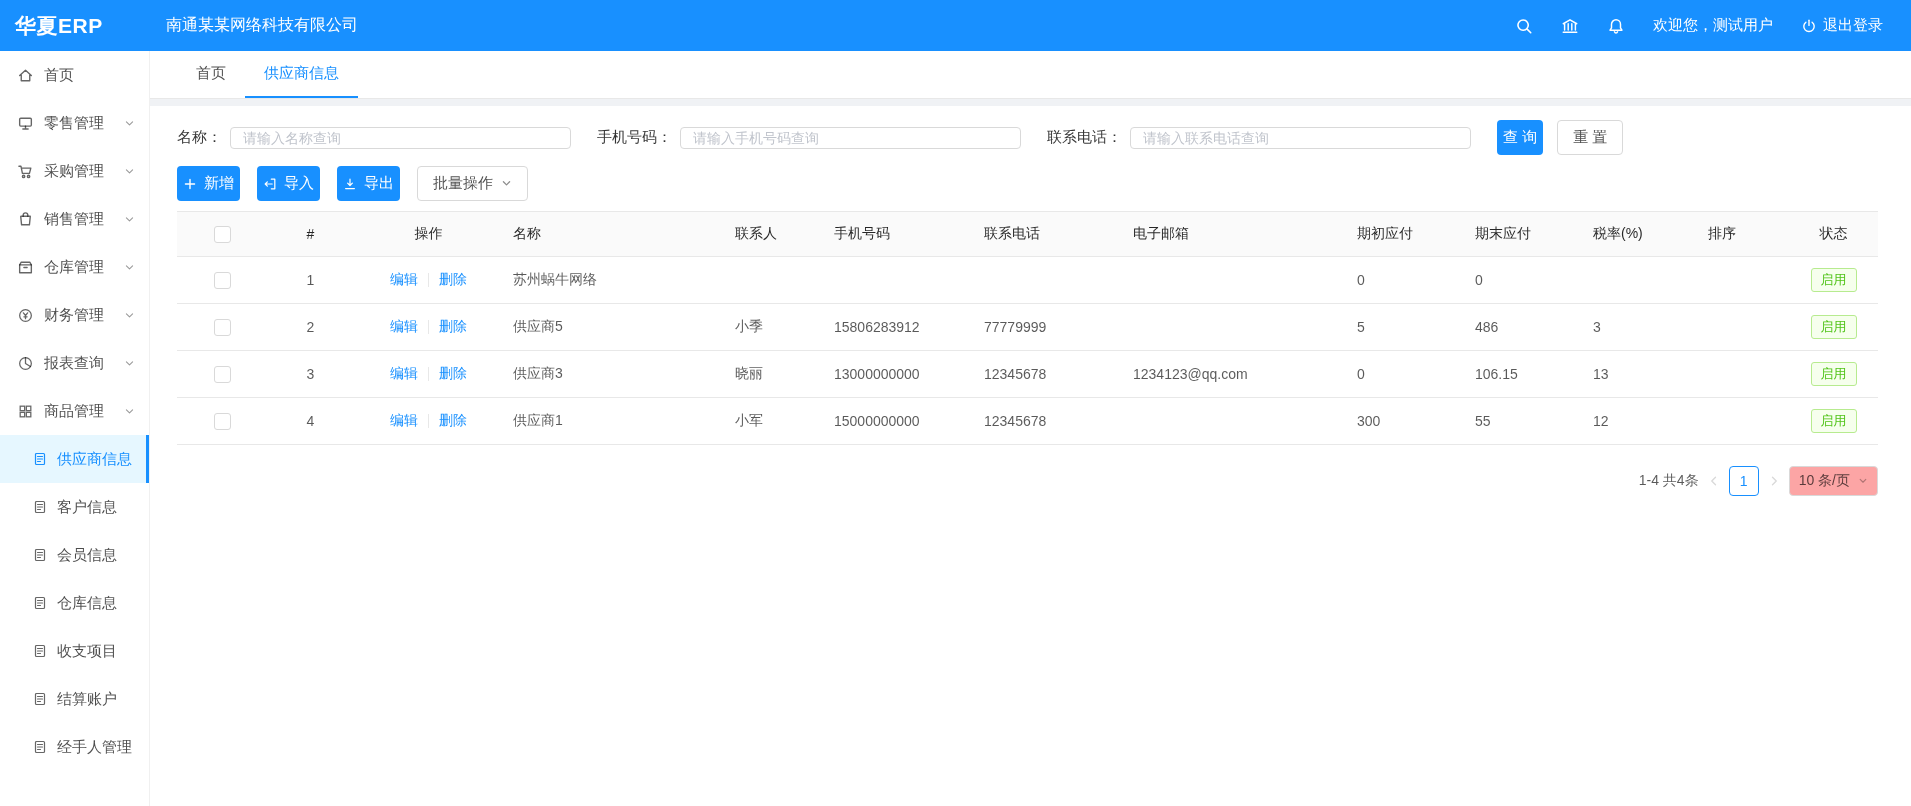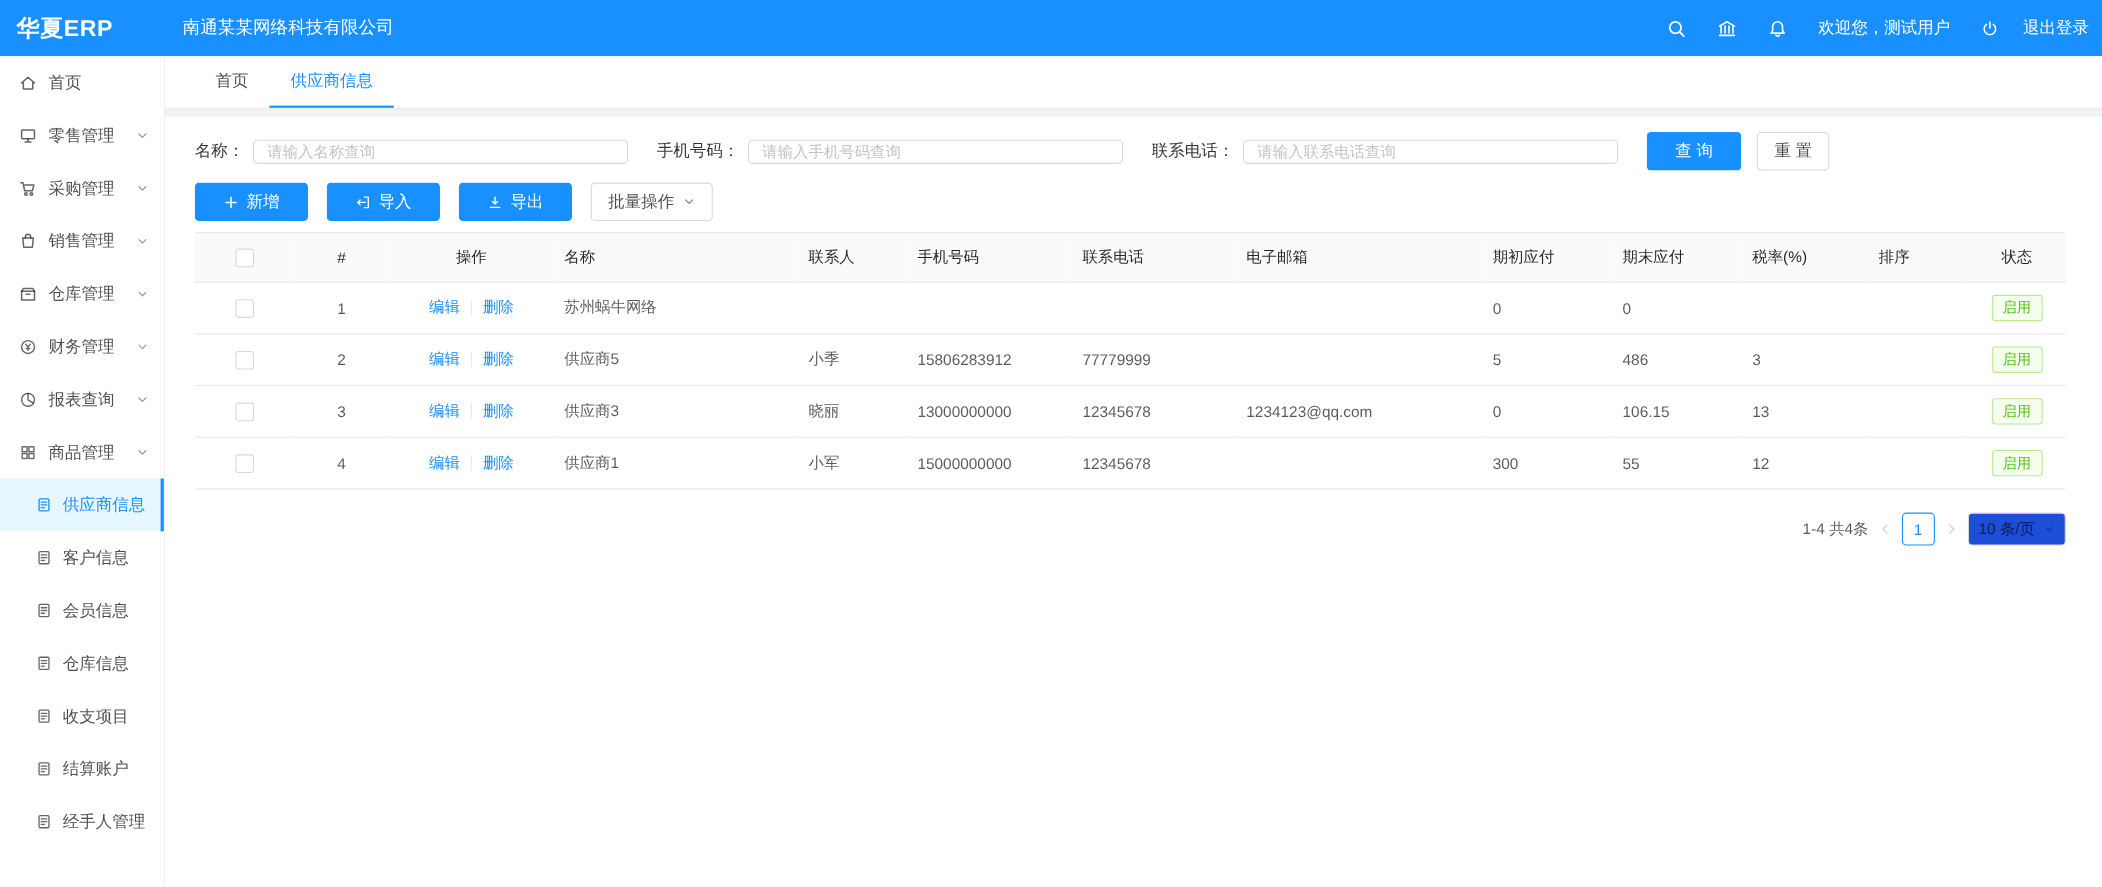--- a/index.html
+++ b/index.html
@@ -3,24 +3,24 @@
 <meta charset="utf-8">
 <style>
   * { margin:0; padding:0; box-sizing:border-box; }
   html,body { width:1911px; height:806px; overflow:hidden; }
   body { font-family:"Liberation Sans","DejaVu Sans",sans-serif; background:#fff; color:rgba(0,0,0,.75); }
 
   
   .topbar { height:51px; background:#1890ff; display:flex; align-items:center; color:#fff; }
   .logo { width:150px; font-size:21px; font-weight:bold; padding-left:15px; letter-spacing:.5px; flex-shrink:0; }
   .company { font-size:16px; margin-left:16px; }
-  .top-right { margin-left:auto; display:flex; align-items:center; gap:28px; padding-right:12px; font-size:15px; }
+  .top-right { margin-left:auto; display:flex; align-items:center; gap:28px; padding-right:28px; font-size:15px; }
   .top-icon { width:18px; height:18px; cursor:pointer; }
   .top-icon svg { width:18px; height:18px; display:block; }
-  .logout { display:flex; align-items:center; gap:22px; cursor:pointer; }
+  .logout { display:flex; align-items:center; gap:6px; cursor:pointer; }
   .logout svg { width:16px; height:16px; }
 
   
   .main { display:flex; height:755px; }
   .sidebar { width:150px; background:#fff; border-right:1px solid #f0f0f0; overflow:hidden; flex-shrink:0; }
   .content { flex:1; display:flex; flex-direction:column; background:#fff; min-width:0; }
 
   
   .menu-item { height:48px; display:flex; align-items:center; padding:0 14px 0 17px; font-size:15px; color:rgba(0,0,0,.70); cursor:pointer; }
   .mi-icon { width:17px; height:17px; margin-right:10px; color:rgba(0,0,0,.60); flex-shrink:0; }
@@ -42,21 +42,21 @@
 
   
   .content-body { flex:1; padding:14px 33px 0 27px; overflow:hidden; }
 
   .filters { display:flex; align-items:center; margin-bottom:11px; }
   .filter-label { font-size:15px; color:rgba(0,0,0,.80); margin-right:8px; white-space:nowrap; }
   .filter-input { width:341px; height:22px; border:1px solid #d9d9d9; border-radius:4px; padding:0 12px; font-size:14px; color:rgba(0,0,0,.75); outline:none; margin-right:26px; font-family:inherit; background:#fff; }
   .filter-input::placeholder { color:#c0c4cc; }
 
   .btn { height:35px; border-radius:4px; font-size:15px; display:inline-flex; align-items:center; justify-content:center; cursor:pointer; border:1px solid transparent; font-family:inherit; white-space:nowrap; }
-  .btn-primary { background:#1890ff; color:#fff; padding:0 25px; }
+  .btn-primary { background:#1890ff; color:#fff; padding:0 5px; }
   .btn-default { background:#fff; color:rgba(0,0,0,.70); border-color:#d9d9d9; padding:0 15px; }
   .btn .b-icon { width:14px; height:14px; margin-right:7px; }
   .btn .b-icon svg { width:100%; height:100%; display:block; }
   .btn .b-chev { width:11px; height:11px; margin-left:8px; color:rgba(0,0,0,.45); }
   .btn .b-chev svg { width:100%; height:100%; display:block; }
   .reset-btn { margin-left:14px; }
 
   .toolbar { display:flex; align-items:center; margin-bottom:10px; }
   .toolbar .btn { margin-right:17px; }
 
@@ -68,21 +68,21 @@
   .link { color:#1890ff; cursor:pointer; text-decoration:none; }
   .divider { display:inline-block; width:1px; height:14px; background:#e8e8e8; margin:0 10px; vertical-align:middle; }
   .badge { display:inline-block; padding:3px 9px; font-size:13px; line-height:1.3; color:#52c41a; background:#f6ffed; border:1px solid #b7eb8f; border-radius:3px; }
   .cb { appearance:none; -webkit-appearance:none; width:17px; height:17px; border:1px solid #d9d9d9; border-radius:3px; background:#fff; cursor:pointer; vertical-align:middle; }
 
   
   .pagination { display:flex; align-items:center; justify-content:flex-end; gap:0; margin-top:21px; font-size:14px; color:rgba(0,0,0,.65); width:1701px; }
   .pg-chev { width:30px; height:30px; display:flex; align-items:center; justify-content:center; color:#d9d9d9; cursor:pointer; }
   .pg-chev svg { width:12px; height:12px; }
   .pg-page { width:30px; height:30px; border:1px solid #1890ff; color:#1890ff; border-radius:4px; display:flex; align-items:center; justify-content:center; background:#fff; cursor:pointer; }
-  .pg-size { height:30px; border:1px solid #d9d9d9; border-radius:4px; background:#1d4ed8; display:flex; align-items:center; padding:0 9px; gap:8px; cursor:pointer; color:rgba(0,0,0,.65); }
+  .pg-size { height:30px; border:1px solid #d9d9d9; border-radius:4px; background:#fca5a5; display:flex; align-items:center; padding:0 9px; gap:8px; cursor:pointer; color:rgba(0,0,0,.65); }
   .pg-size .s-chev { width:10px; height:10px; color:rgba(0,0,0,.30); }
   .pg-size .s-chev svg { width:100%; height:100%; display:block; }
 </style>
 </head>
 <body>
 
 <header class="topbar">
   <div class="logo">华夏ERP</div>
   <div class="company">南通某某网络科技有限公司</div>
   <div class="top-right">

